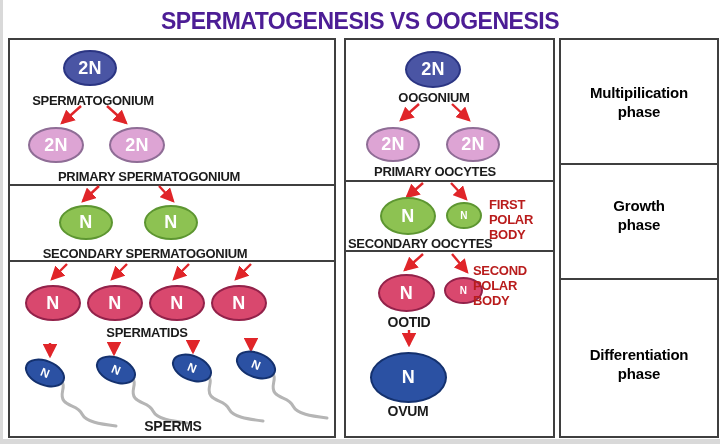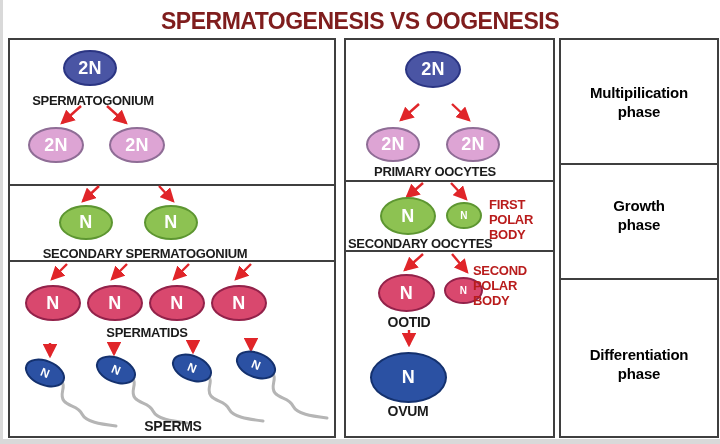--- a/index.html
+++ b/index.html
@@ -3,21 +3,21 @@
 <meta charset="utf-8">
 <style>
   html,body{margin:0;padding:0;background:#ffffff;}
   .page{
     position:relative;width:720px;height:444px;background:#ffffff;overflow:hidden;
     font-family:"Liberation Sans",sans-serif;
     border-left:3px solid #d9d9d9;border-bottom:5px solid #d9d9d9;box-sizing:border-box;
   }
   .title{
     position:absolute;left:0;top:8px;width:714px;text-align:center;
-    font-size:23px;font-weight:bold;letter-spacing:-0.5px;color:#7f1d1d;
+    font-size:23px;font-weight:bold;letter-spacing:-0.5px;color:#4c1d95;
   }
   .panel{position:absolute;background:#fff;border:2px solid #3f3f3f;box-sizing:border-box;}
   #panel-sperm{left:5px;top:38px;width:328px;height:400px;}
   #panel-oo{left:341px;top:38px;width:211px;height:400px;}
   #panel-phase{left:556px;top:38px;width:160px;height:400px;}
   .divider{position:absolute;height:2px;background:#3f3f3f;}
   .cell{
     position:absolute;border-radius:50%;display:flex;align-items:center;justify-content:center;
     color:#ffffff;font-weight:bold;font-size:18px;box-sizing:border-box;letter-spacing:0.3px;
   }
@@ -95,20 +95,21 @@
       <line x1="449" y1="254" x2="464" y2="272" marker-end="url(#ah)"></line>
       <line x1="406" y1="330" x2="406" y2="345" marker-end="url(#ah)"></line>
     </g>
   </svg>
 
   <div class="cell c-indigo" style="left:60px;top:50px;width:54px;height:36px;">2N</div>
   <div class="lbl" style="left:10px;top:93px;width:160px;">SPERMATOGONIUM</div>
 
   <div class="cell c-pink" style="left:25px;top:127px;width:56px;height:36px;">2N</div>
   <div class="cell c-pink" style="left:106px;top:127px;width:56px;height:36px;">2N</div>
+  <div class="lbl" style="left:26px;top:169px;width:240px;">PRIMARY SPERMATOGONIUM</div>
 
   <div class="cell c-green" style="left:56px;top:205px;width:54px;height:35px;">N</div>
   <div class="cell c-green" style="left:141px;top:205px;width:54px;height:35px;">N</div>
   <div class="lbl" style="left:12px;top:246px;width:260px;">SECONDARY SPERMATOGONIUM</div>
 
   <div class="cell c-crimson" style="left:22px;top:285px;width:56px;height:36px;">N</div>
   <div class="cell c-crimson" style="left:84px;top:285px;width:56px;height:36px;">N</div>
   <div class="cell c-crimson" style="left:146px;top:285px;width:56px;height:36px;">N</div>
   <div class="cell c-crimson" style="left:208px;top:285px;width:56px;height:36px;">N</div>
   <div class="lbl" style="left:84px;top:325px;width:120px;">SPERMATIDS</div>
@@ -141,20 +142,21 @@
     <svg class="tail" width="80" height="60" viewBox="0 0 80 60">
       <path d="M6,4 C14,10 4,18 10,25 C15,31 24,30 28,38 C32,46 46,48 62,50" stroke="#b5b5b5" stroke-width="3" fill="none" stroke-linecap="round"></path>
     </svg>
     <div class="head">
       <span>N</span>
     </div>
   </div>
   <div class="lbl big" style="left:110px;top:418px;width:120px;">SPERMS</div>
 
   <div class="cell c-indigo" style="left:402px;top:51px;width:56px;height:37px;">2N</div>
+  <div class="lbl" style="left:371px;top:90px;width:120px;">OOGONIUM</div>
 
   <div class="cell c-pink" style="left:363px;top:127px;width:54px;height:35px;">2N</div>
   <div class="cell c-pink" style="left:443px;top:127px;width:54px;height:35px;">2N</div>
   <div class="lbl" style="left:362px;top:164px;width:140px;">PRIMARY OOCYTES</div>
 
   <div class="cell c-green" style="left:377px;top:197px;width:56px;height:38px;">N</div>
   <div class="cell c-green small" style="left:443px;top:202px;width:36px;height:27px;">N</div>
   <div class="note" style="left:486px;top:197px;">
     <div>FIRST</div>
     <div>POLAR</div>

